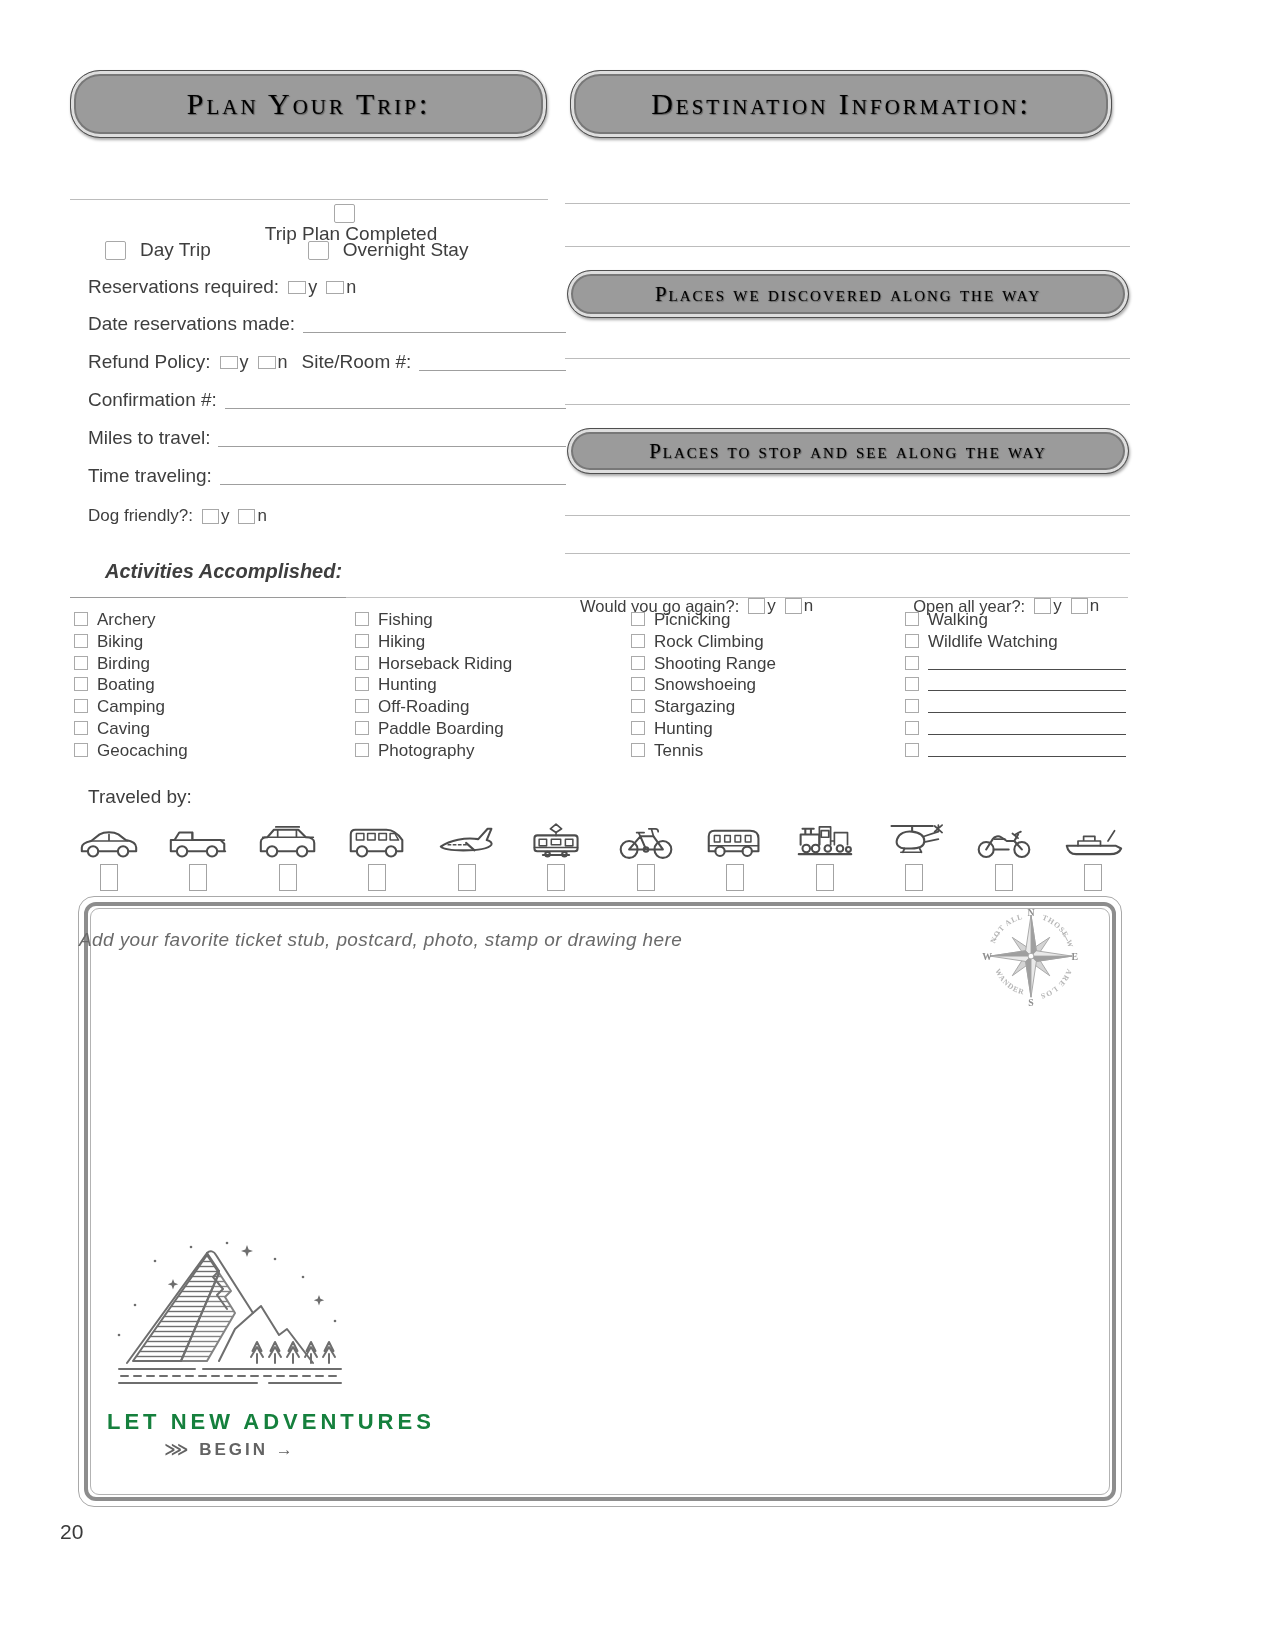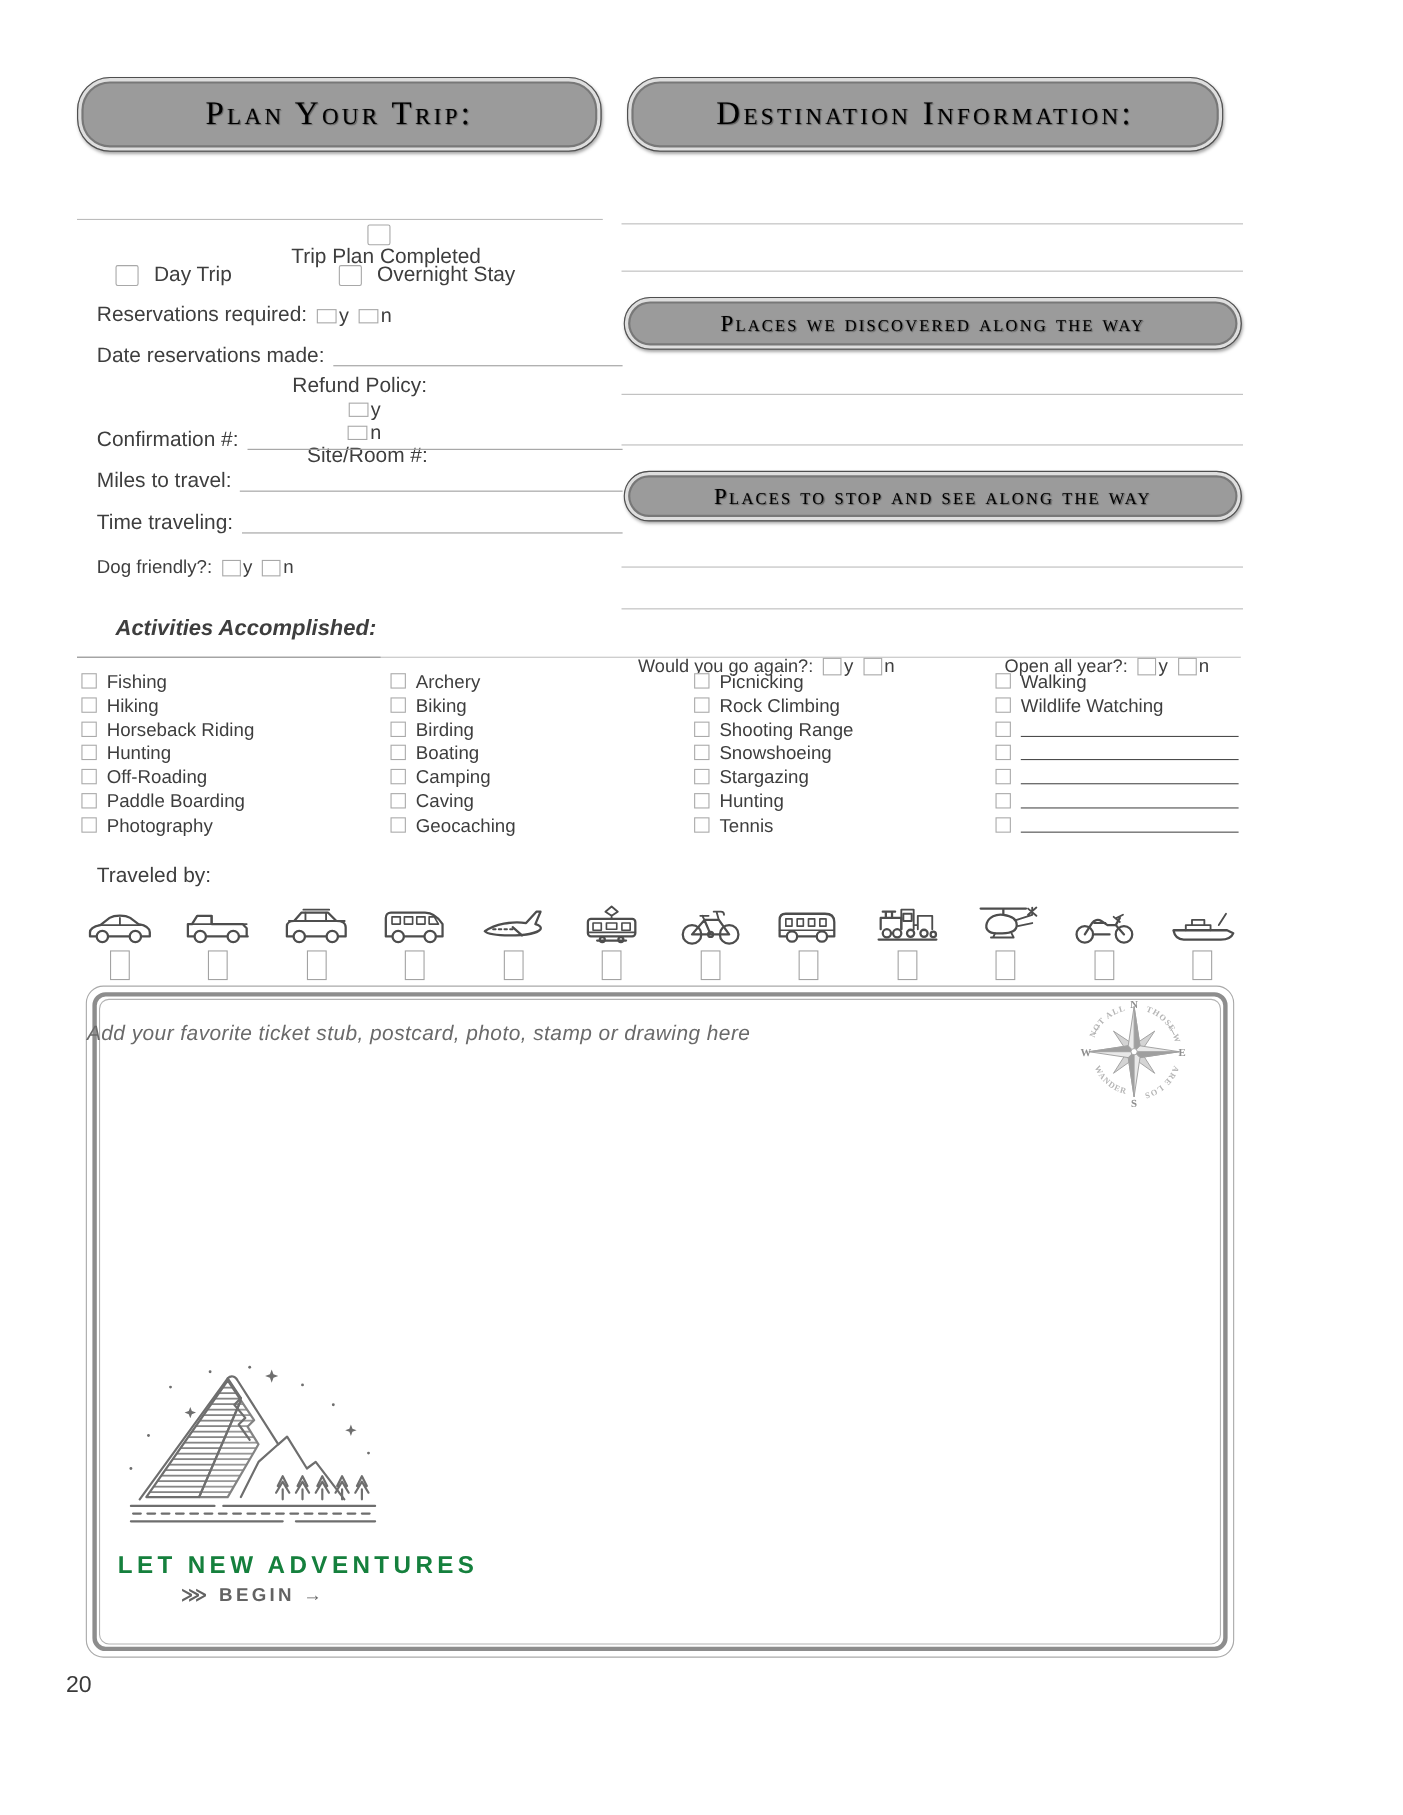--- a/index.html
+++ b/index.html
@@ -102,21 +102,21 @@
       <span class="ynbox"></span>
       <span class="ynletter">N</span>
     </span>
   </div>
 
   <div class="frow" style="top:313px;padding-left:18px;">
     <span>Date reservations made:</span>
     <span class="fill"></span>
   </div>
 
-  <div class="frow" style="top:340px;padding-left:18px;flex-direction:column;">
+  <div class="frow" style="top:351px;padding-left:18px;">
     <span>Refund Policy:</span>
     <span class="yn">
       <span class="ynbox"></span>
       <span class="ynletter">Y</span>
     </span>
     <span class="yn">
       <span class="ynbox"></span>
       <span class="ynletter">N</span>
     </span>
     <span style="margin-left:14px;">Site/Room #:</span>
@@ -190,20 +190,50 @@
     </span>
   </div>
 
   <div class="divider" style="left:70px;top:597px;width:1058px;"></div>
   <div class="divider-dark" style="left:70px;top:597px;width:276px;"></div>
 
   <div class="act-grid">
       <div>
         <div class="act-item">
           <span class="acb"></span>
+          <span class="act-label">Archery</span>
+        </div>
+        <div class="act-item">
+          <span class="acb"></span>
+          <span class="act-label">Biking</span>
+        </div>
+        <div class="act-item">
+          <span class="acb"></span>
+          <span class="act-label">Birding</span>
+        </div>
+        <div class="act-item">
+          <span class="acb"></span>
+          <span class="act-label">Boating</span>
+        </div>
+        <div class="act-item">
+          <span class="acb"></span>
+          <span class="act-label">Camping</span>
+        </div>
+        <div class="act-item">
+          <span class="acb"></span>
+          <span class="act-label">Caving</span>
+        </div>
+        <div class="act-item">
+          <span class="acb"></span>
+          <span class="act-label">Geocaching</span>
+        </div>
+      </div>
+      <div>
+        <div class="act-item">
+          <span class="acb"></span>
           <span class="act-label">Fishing</span>
         </div>
         <div class="act-item">
           <span class="acb"></span>
           <span class="act-label">Hiking</span>
         </div>
         <div class="act-item">
           <span class="acb"></span>
           <span class="act-label">Horseback Riding</span>
         </div>
@@ -215,50 +245,20 @@
           <span class="acb"></span>
           <span class="act-label">Off-Roading</span>
         </div>
         <div class="act-item">
           <span class="acb"></span>
           <span class="act-label">Paddle Boarding</span>
         </div>
         <div class="act-item">
           <span class="acb"></span>
           <span class="act-label">Photography</span>
-        </div>
-      </div>
-      <div>
-        <div class="act-item">
-          <span class="acb"></span>
-          <span class="act-label">Archery</span>
-        </div>
-        <div class="act-item">
-          <span class="acb"></span>
-          <span class="act-label">Biking</span>
-        </div>
-        <div class="act-item">
-          <span class="acb"></span>
-          <span class="act-label">Birding</span>
-        </div>
-        <div class="act-item">
-          <span class="acb"></span>
-          <span class="act-label">Boating</span>
-        </div>
-        <div class="act-item">
-          <span class="acb"></span>
-          <span class="act-label">Camping</span>
-        </div>
-        <div class="act-item">
-          <span class="acb"></span>
-          <span class="act-label">Caving</span>
-        </div>
-        <div class="act-item">
-          <span class="acb"></span>
-          <span class="act-label">Geocaching</span>
         </div>
       </div>
       <div>
         <div class="act-item">
           <span class="acb"></span>
           <span class="act-label">Picnicking</span>
         </div>
         <div class="act-item">
           <span class="acb"></span>
           <span class="act-label">Rock Climbing</span>

